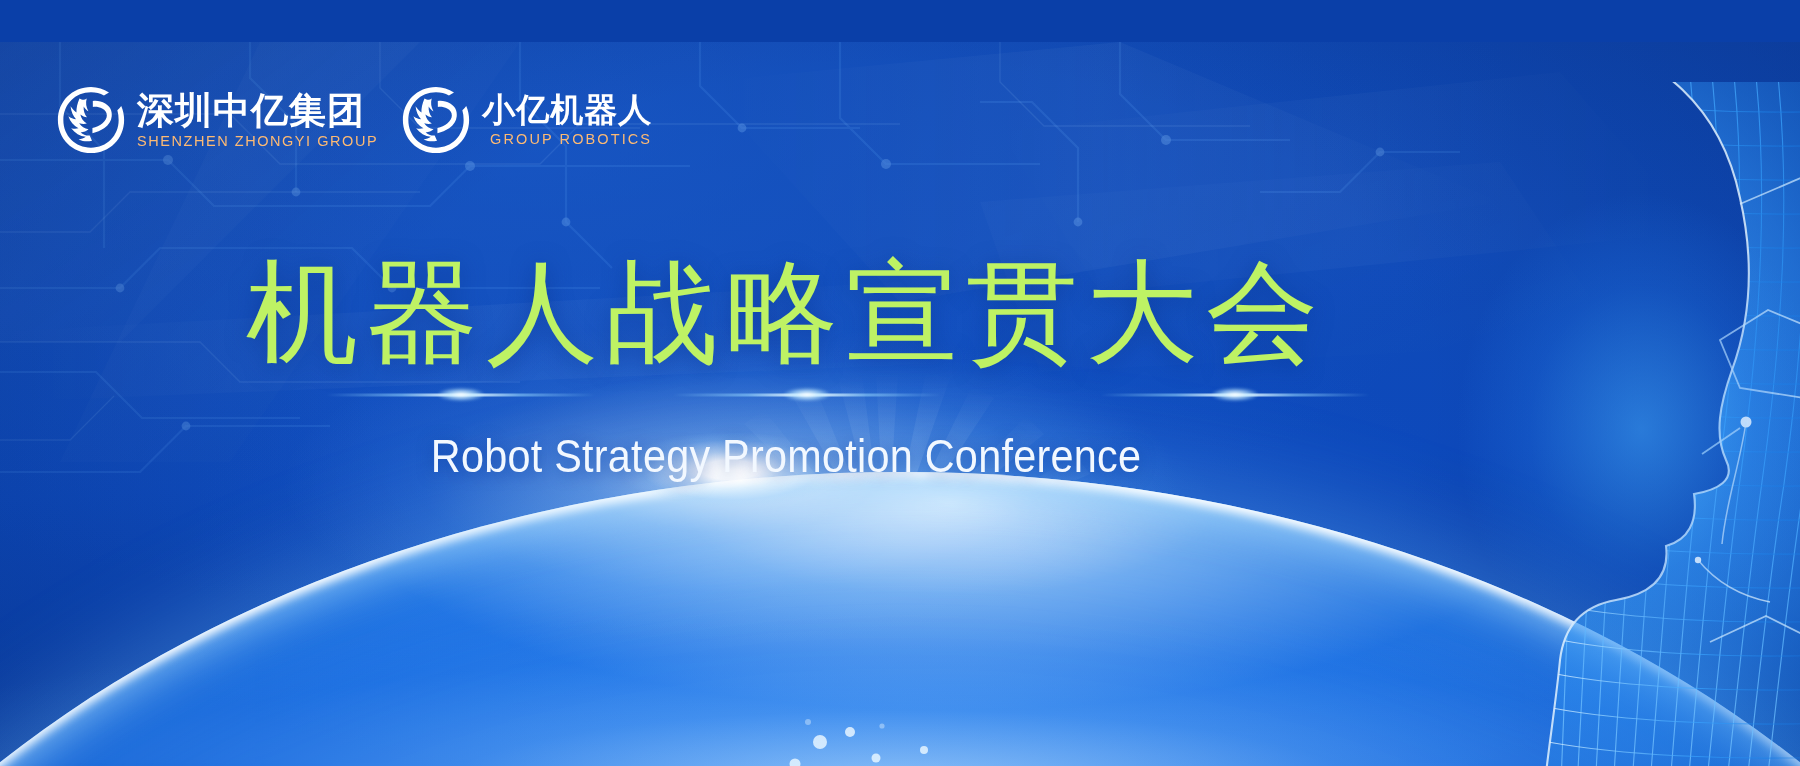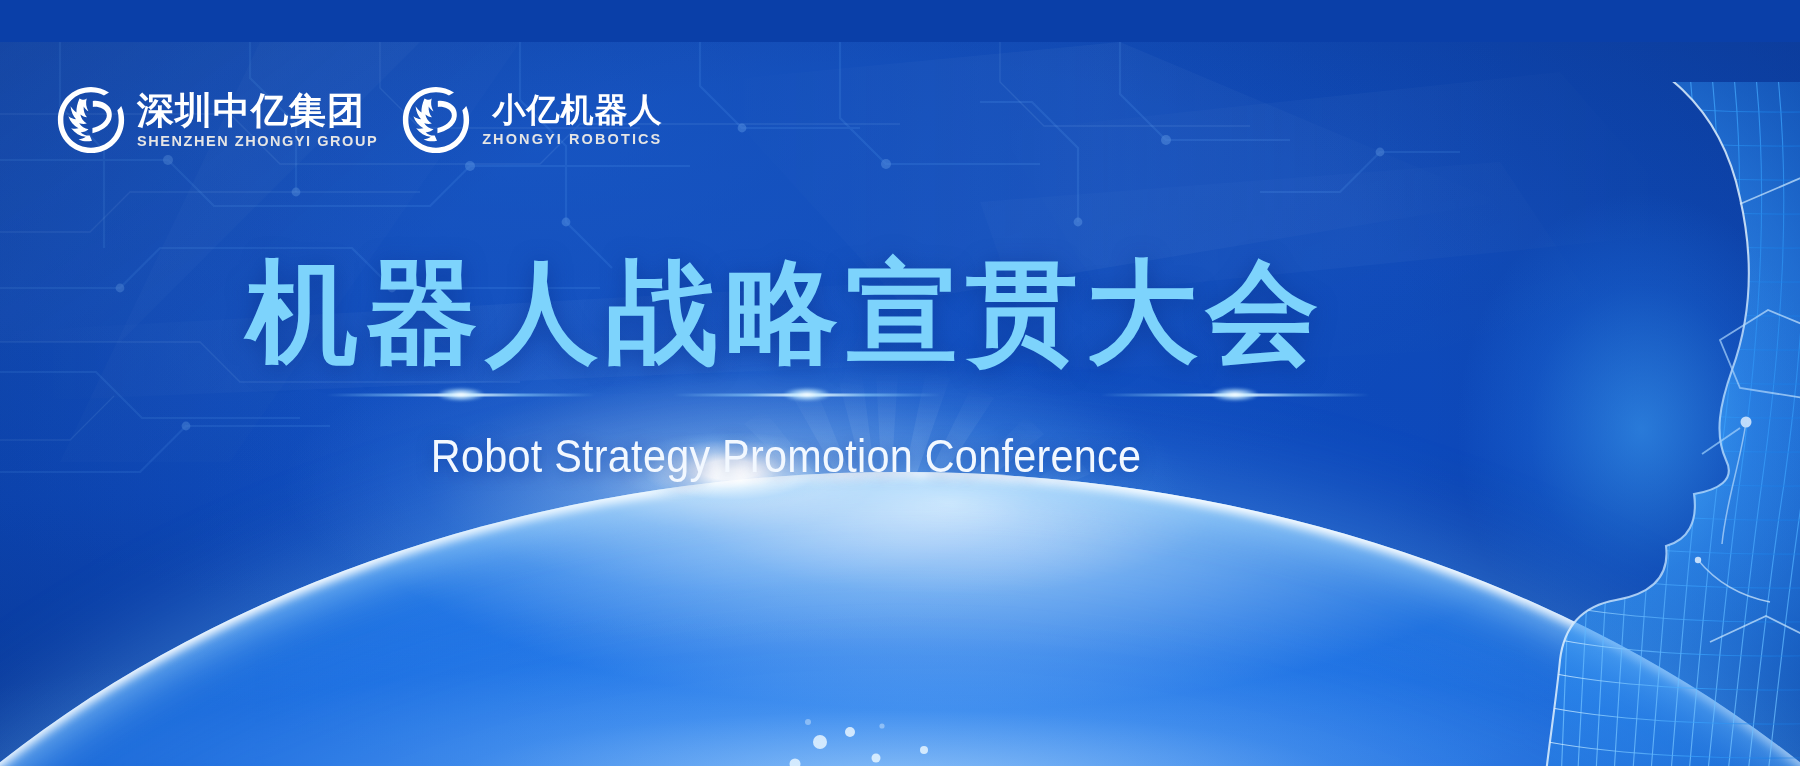--- a/index.html
+++ b/index.html
@@ -135,42 +135,42 @@
     color: #ffffff;
     font-size: 37px;
     line-height: 1.06;
     font-weight: 700;
     letter-spacing: 1px;
     white-space: nowrap;
     font-family: "DejaVu Sans", "Liberation Sans", sans-serif;
   }
   .logo-cn.small { font-size: 33px; text-align: right; }
   .logo-en {
-    color: #e5e5e5;
+    color: #fdba74;
     font-size: 14.5px;
-    font-weight: 700;
+    font-weight: 400;
     letter-spacing: 1.55px;
     white-space: nowrap;
     margin-top: 3px;
     text-align: right;
   }
   .logo-en.wide { letter-spacing: 2.1px; }
 
   
   .title-block {
     position: absolute;
     left: 0;
     top: 206px;
     width: 1572px;
     text-align: center;
   }
   .main-title {
-    color: #7dd3fc;
+    color: #bef264;
     font-size: 112px;
-    font-weight: 700;
+    font-weight: 400;
     letter-spacing: 8px;
     line-height: 1.16;
     white-space: nowrap;
     font-family: "DejaVu Sans", "Liberation Sans", sans-serif;
     text-shadow: 0 3px 22px rgba(10,50,140,0.55);
   }
   .sep-row {
     position: relative;
     height: 26px;
     margin-top: 4px;
@@ -516,21 +516,21 @@
     </div>
 
     <div class="logo-unit">
       <svg class="logo-mark" viewBox="0 0 100 100">
         <path fill="#ffffff" d="M50 4 C 24 4 4 24 4 50 C 4 76 24 96 50 96 C 76 96 96 76 96 50 C 96 43 94.6 36.4 92 30.5 C 90.4 32.6 88.6 34.6 86.6 36.4 C 87.8 40.7 88.4 45.2 88.4 50 C 88.4 71.8 71.8 88.4 50 88.4 C 28.2 88.4 11.6 71.8 11.6 50 C 11.6 28.2 28.2 11.6 50 11.6 C 56.6 11.6 62.7 13.2 68 16 C 70.2 14.4 72.6 13 75 11.8 C 67.7 6.9 59.2 4 50 4 Z"></path>
         <path fill="#ffffff" d="M34 20 C 31 27 29.5 33.5 29.8 39.5 C 26.8 37.2 24 34.3 21.6 30.8 C 22.4 38.2 25 44.2 29.2 49 C 25.4 48.6 21.8 47.2 18.6 44.8 C 21 52.4 25.8 58 32.6 61.5 C 29.4 62.4 26 62.4 22.4 61.4 C 27.8 68.4 34.6 72.4 42.8 73.4 C 40 75.4 36.6 76.6 32.8 77 C 38.8 79.8 45 80.4 51.4 78.8 L 48.2 71.4 C 43.4 71.8 39.2 70.4 35.6 67.2 C 40 67 43.6 65.6 46.6 62.9 C 41 62.1 36.7 59.3 33.6 54.5 C 37.4 55.8 40.9 56 44.2 55 C 39.4 52.2 36.4 48.1 35.2 42.5 C 38.2 44.8 41.2 46 44.4 46.2 C 41 41.9 39.4 36.9 39.8 31.2 C 41.6 34.2 43.8 36.4 46.4 37.8 C 43.2 32.3 42.4 26.5 44 20.3 C 40.6 23 37.3 21.8 34 20 Z"></path>
         <path fill="#ffffff" d="M52.5 23.5 C 58.5 22.7 64.3 23.9 69.8 27.1 C 76.4 31 79.5 37.1 78.8 44.9 C 78.2 51.6 74.6 57.1 68.2 61.4 C 63.4 64.6 58 66.9 52 68.4 L 52 61.1 C 57.3 59.7 61.9 57.6 65.6 54.7 C 69.8 51.4 72 47.8 72 43.8 C 72 39.6 69.8 36.3 65.5 34.1 C 61.7 32.1 57.4 31.4 52.6 31.9 Z"></path>
       </svg>
       <div class="logo-text">
         <div class="logo-cn small">小亿机器人</div>
-        <div class="logo-en wide">ZHONGYI ROBOTICS</div>
+        <div class="logo-en wide">GROUP ROBOTICS</div>
       </div>
     </div>
 
   </div>
 
   <div class="title-block">
     <div class="main-title">机器人战略宣贯大会</div>
     <div class="sep-row">
       <div class="sep-glow sep-a"></div>
       <div class="sep-glow sep-b"></div>

